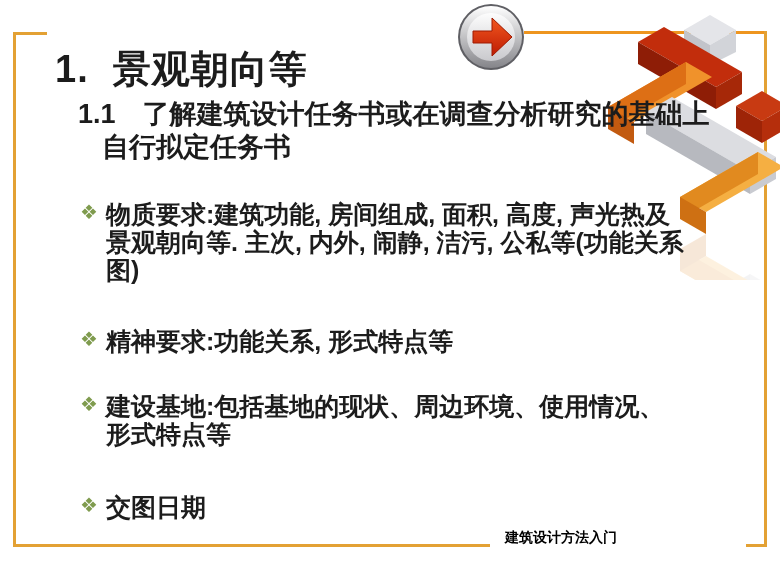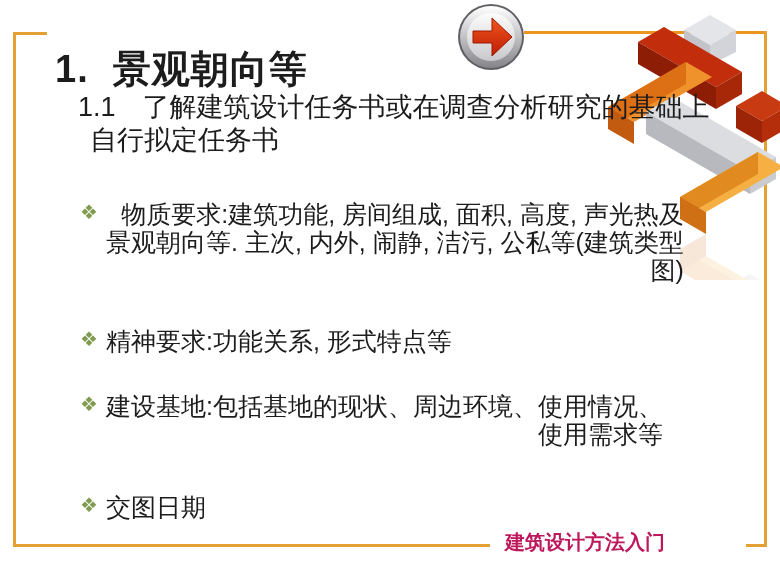--- a/index.html
+++ b/index.html
@@ -24,40 +24,40 @@
   .deco{position:absolute;left:588px;top:14px;width:200px;height:266px;z-index:2;}
 
   .title{
     position:absolute;left:55px;top:44px;z-index:5;
     display:flex;align-items:baseline;
     font-size:38px;font-weight:700;letter-spacing:1px;white-space:nowrap;
   }
   .title .num{margin-right:24px;}
 
   .subtitle{
-    position:absolute;left:78px;top:91px;z-index:5;
-    font-size:27px;font-weight:400;line-height:33px;
+    position:absolute;left:78px;top:98px;z-index:5;
+    font-size:27px;font-weight:700;line-height:33px;
   }
   .subtitle .sline{white-space:nowrap;}
-  .subtitle .sline.indent2{margin-left:12px;}
+  .subtitle .sline.indent2{margin-left:24px;}
 
   .bullets{position:absolute;left:0;top:0;width:780px;height:566px;z-index:5;}
   .bullet-item{position:absolute;left:80px;}
   .bullet-item .marker{
     position:absolute;left:0;top:2px;font-size:20px;color:#7F9B4E;line-height:1;
   }
   .bullet-item .btext{
-    margin-left:26px;font-size:25px;font-weight:400;line-height:28px;text-align:right;
+    margin-left:26px;font-size:25px;font-weight:700;line-height:28px;
   }
   .bullet-item .bline{white-space:nowrap;}
   .b1{top:200px;} .b2{top:327px;} .b3{top:392px;} .b4{top:493px;}
 
   .footer-title{
     position:absolute;left:505px;top:529px;z-index:5;
-    font-size:20px;font-weight:600;white-space:nowrap;color:#be185d;
+    font-size:14px;font-weight:600;white-space:nowrap;color:#000000;
   }
 </style>
 </head>
 <body>
 
 <div class="line frame-left-v"></div>
 <div class="line frame-top-stub"></div>
 <div class="line frame-top-right"></div>
 <div class="line frame-right-v"></div>
 <div class="line frame-bottom-left"></div>
@@ -125,37 +125,37 @@
   <div class="sline">1.1　了解建筑设计任务书或在调查分析研究的基础上</div>
   <div class="sline indent2">自行拟定任务书</div>
 </div>
 
 <div class="bullets">
 
   <div class="bullet-item b1">
     <span class="marker">❖</span>
     <div class="btext">
       <div class="bline">物质要求:建筑功能, 房间组成, 面积, 高度, 声光热及</div>
-      <div class="bline">景观朝向等. 主次, 内外, 闹静, 洁污, 公私等(建筑类型</div>
+      <div class="bline">景观朝向等. 主次, 内外, 闹静, 洁污, 公私等(功能关系</div>
       <div class="bline">图)</div>
     </div>
   </div>
 
   <div class="bullet-item b2">
     <span class="marker">❖</span>
     <div class="btext">
       <div class="bline">精神要求:功能关系, 形式特点等</div>
     </div>
   </div>
 
   <div class="bullet-item b3">
     <span class="marker">❖</span>
     <div class="btext">
       <div class="bline">建设基地:包括基地的现状、周边环境、使用情况、</div>
-      <div class="bline">使用需求等</div>
+      <div class="bline">形式特点等</div>
     </div>
   </div>
 
   <div class="bullet-item b4">
     <span class="marker">❖</span>
     <div class="btext">
       <div class="bline">交图日期</div>
     </div>
   </div>
 

